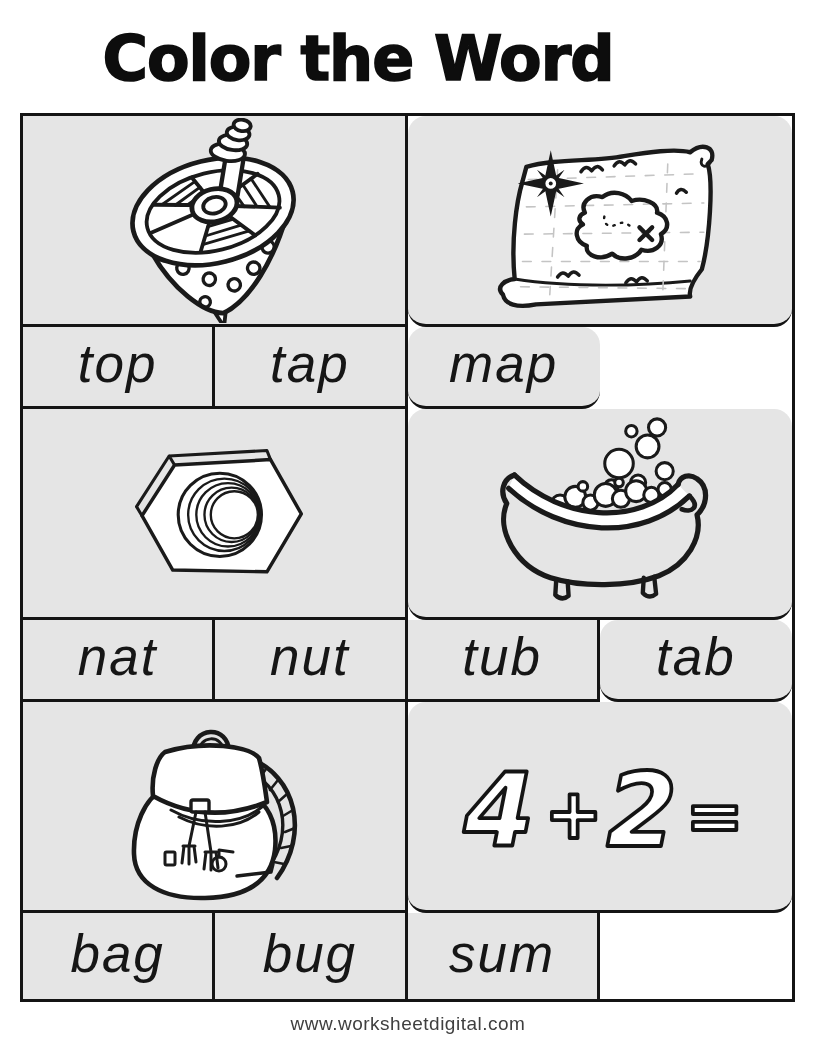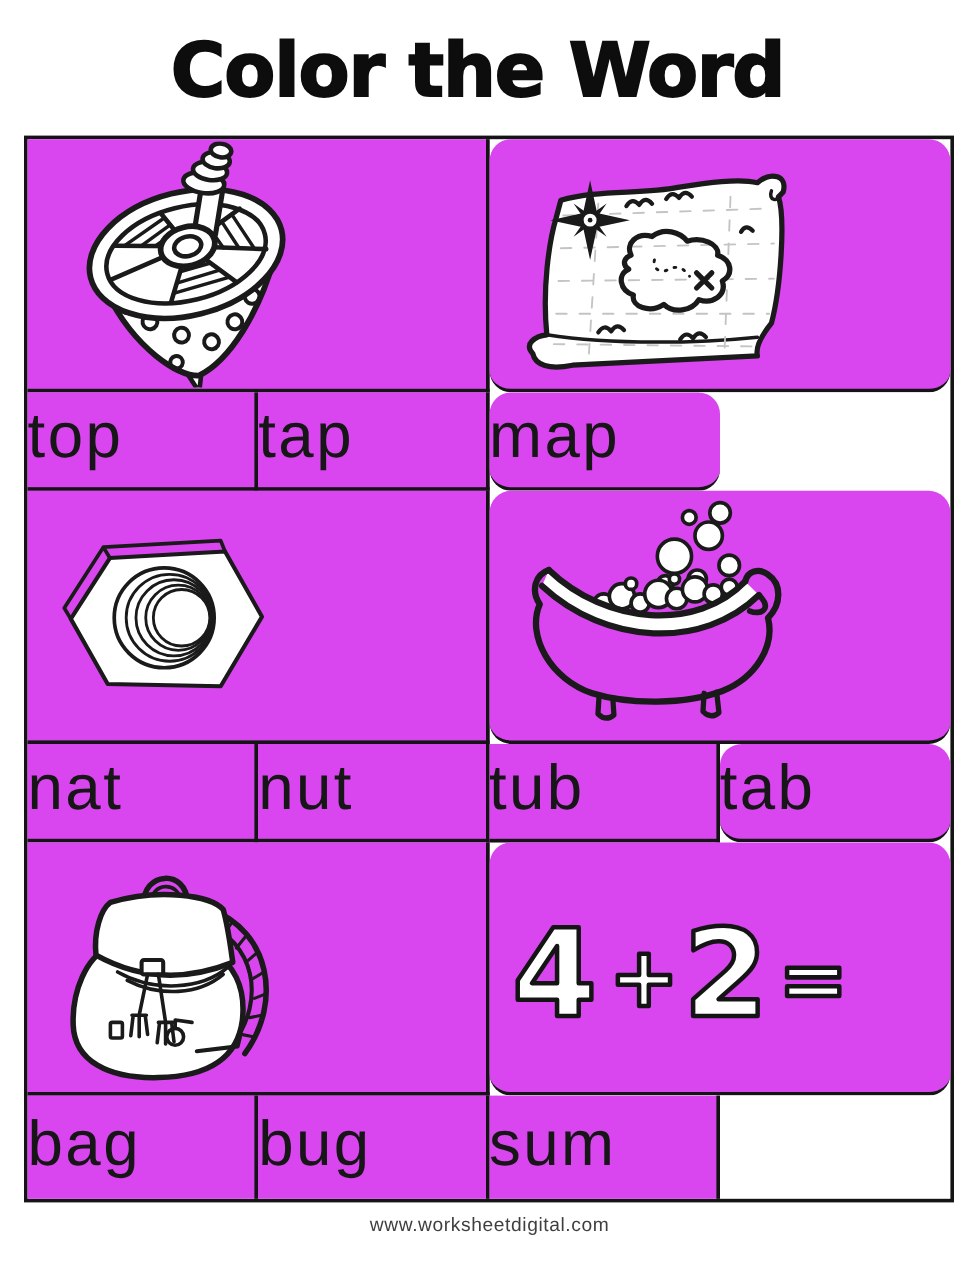--- a/index.html
+++ b/index.html
@@ -3,42 +3,42 @@
 <meta charset="utf-8">
 <style>
   html,body{margin:0;padding:0;}
   body{
     width:816px;height:1056px;background:#ffffff;position:relative;
     font-family:"Liberation Sans", sans-serif;overflow:hidden;
   }
   .title{
     position:absolute;top:22px;left:0;width:716px;text-align:center;
     font-family:"DejaVu Sans", sans-serif;font-weight:800;font-size:62px;
-    letter-spacing:-1px;color:#0d0d0d;margin-left:40px;-webkit-text-stroke:1.6px #0d0d0d;
+    letter-spacing:-1px;color:#0d0d0d;-webkit-text-stroke:1.6px #0d0d0d;
   }
   .worksheet-grid{
     position:absolute;left:20px;top:113px;width:775px;height:889px;
     box-sizing:border-box;border:3px solid #141414;background:#fff;
     display:grid;grid-template-columns:repeat(4,1fr);
     grid-template-rows:211px 82px 211px 82px 211px 86px;
   }
   .cell{
     box-sizing:border-box;border-right:3px solid #141414;border-bottom:3px solid #141414;
-    display:flex;align-items:center;justify-content:flex-start;background:#d946ef;overflow:hidden;
+    display:flex;align-items:center;justify-content:center;background:#e5e5e5;overflow:hidden;font-style:italic;
   }
   .pic{grid-column:span 2;}
   .col-end{border-right:none;border-radius:18px;}
   .row-end{border-bottom:none;}
   .word{
     font-size:53px;color:#161616;letter-spacing:2px;line-height:1;
     font-family:"Liberation Sans", sans-serif;padding-bottom:6px;
   }
   .footer{
     position:absolute;top:1013px;left:0;width:816px;text-align:center;
-    font-size:16px;color:#3f3f3f;letter-spacing:0.5px;
+    font-size:19px;color:#3f3f3f;letter-spacing:0.5px;
   }
   svg{display:block;}
   .lineart{stroke:#1a1a1a;fill:none;stroke-linecap:round;stroke-linejoin:round;}
 </style>
 </head>
 <body>
 
 <div class="title">Color the Word</div>
 
 <div class="worksheet-grid">

